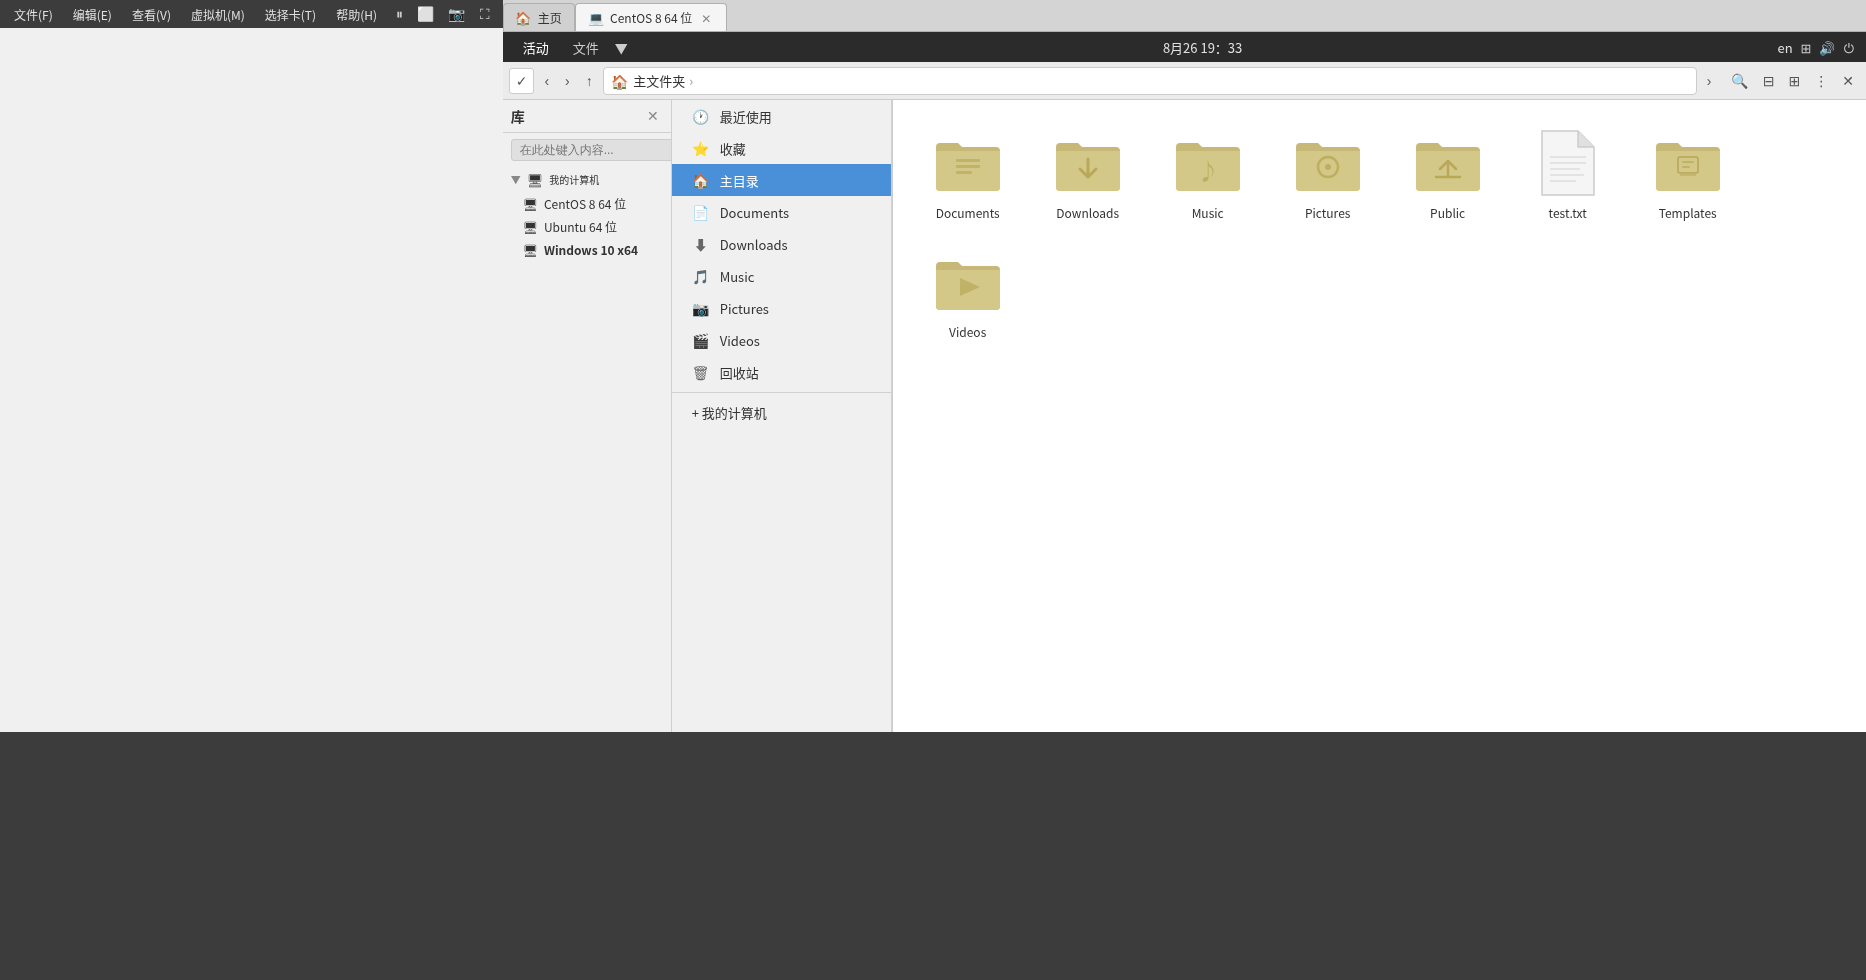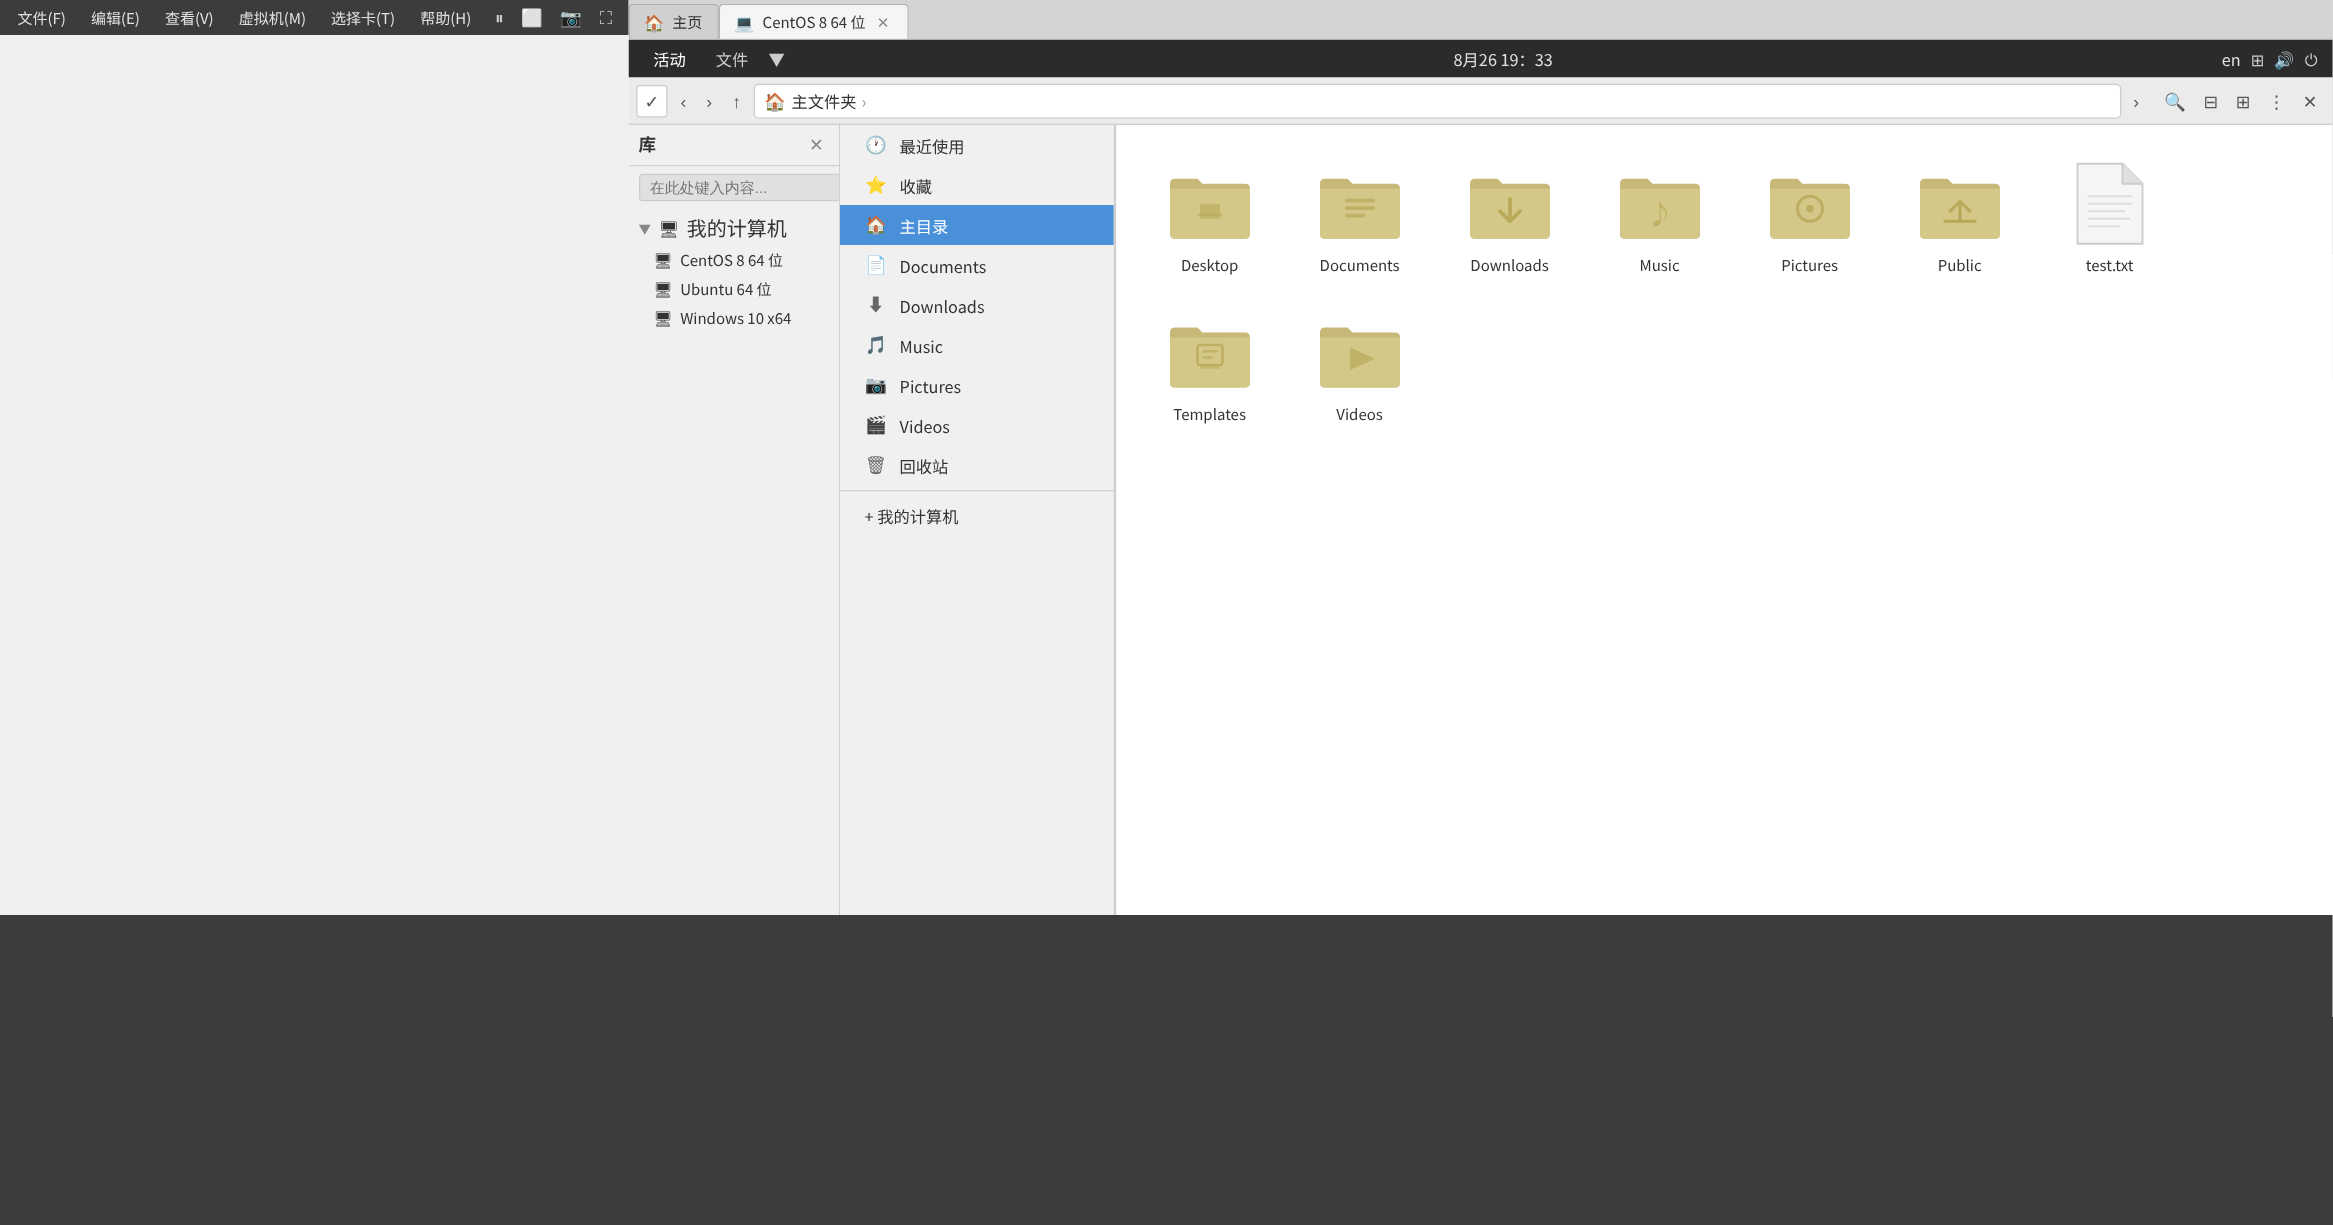--- a/index.html
+++ b/index.html
@@ -382,33 +382,33 @@
           <div class="tree-panel-header">
             <span style="font-size:14px;font-weight:bold;">库</span>
             <button class="close-btn">✕</button>
           </div>
           <div style="padding:6px 8px;">
             <input class="search-box" type="text" placeholder="在此处键入内容..." style="">
           </div>
           <div class="tree-item" style="padding-left:8px;">
             <span style="font-size:10px;color:#888;">▼</span>
             <span style="font-size:13px;">🖥</span>
-            <span style="font-size:16px;">我的计算机</span>
+            <span style="font-size:10px;">我的计算机</span>
           </div>
           <div class="tree-item" style="padding-left:20px;">
             <span style="font-size:12px;">🖥</span>
             <span style="font-size:12px;">CentOS 8 64 位</span>
           </div>
           <div class="tree-item" style="padding-left:20px;">
             <span style="font-size:12px;">🖥</span>
             <span style="font-size:12px;">Ubuntu 64 位</span>
           </div>
           <div class="tree-item" style="padding-left:20px;">
             <span style="font-size:12px;">🖥</span>
-            <span style="font-size:12px;">Windows 10 x64</span>
+            <span style="font-size:12px;font-weight:bold;">Windows 10 x64</span>
           </div>
         </div>
 
         <div class="sidebar">
           <div class="sidebar-item">
             <span class="sidebar-icon">🕐</span>
             <span>最近使用</span>
           </div>
           <div class="sidebar-item">
             <span class="sidebar-icon">⭐</span>
@@ -445,31 +445,20 @@
           <div class="sidebar-sep"></div>
           <div class="sidebar-other">
             <span>+ 我的计算机</span>
           </div>
         </div>
       </div>
 
       <div class="file-area">
         <div class="file-grid">
 
-          <div class="file-item">
-            <div class="file-icon-wrap">
-              <svg class="folder-svg" viewBox="0 0 72 64" xmlns="http://www.w3.org/2000/svg">
-                <path d="M4 16 Q4 12 8 12 L26 12 L30 16 L64 16 Q68 16 68 20 L68 56 Q68 60 64 60 L8 60 Q4 60 4 56 Z" fill="#c8b878"></path>
-                <path d="M4 20 L68 20 L68 56 Q68 60 64 60 L8 60 Q4 60 4 56 Z" fill="#d4c888"></path>
-                <rect x="28" y="32" width="16" height="12" rx="1" fill="#b8a858" opacity="0.6"></rect>
-                <rect x="26" y="40" width="20" height="2" fill="#b8a858" opacity="0.6"></rect>
-              </svg>
-            </div>
-            <span class="file-label">Desktop</span>
-          </div>
 
           <div class="file-item">
             <div class="file-icon-wrap">
               <svg class="folder-svg" viewBox="0 0 72 64" xmlns="http://www.w3.org/2000/svg">
                 <path d="M4 16 Q4 12 8 12 L26 12 L30 16 L64 16 Q68 16 68 20 L68 56 Q68 60 64 60 L8 60 Q4 60 4 56 Z" fill="#c8b878"></path>
                 <path d="M4 20 L68 20 L68 56 Q68 60 64 60 L8 60 Q4 60 4 56 Z" fill="#d4c888"></path>
                 <rect x="24" y="28" width="24" height="3" rx="1" fill="#b8a858" opacity="0.7"></rect>
                 <rect x="24" y="34" width="24" height="3" rx="1" fill="#b8a858" opacity="0.7"></rect>
                 <rect x="24" y="40" width="16" height="3" rx="1" fill="#b8a858" opacity="0.7"></rect>
               </svg>

